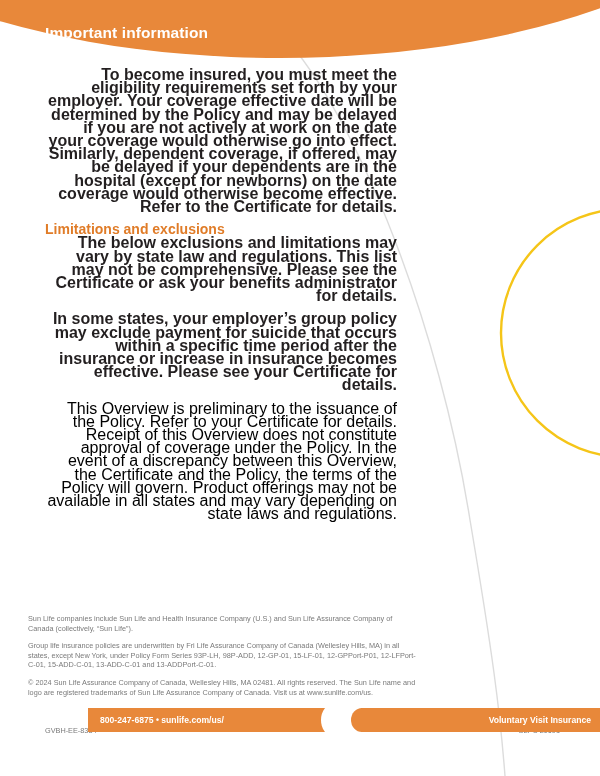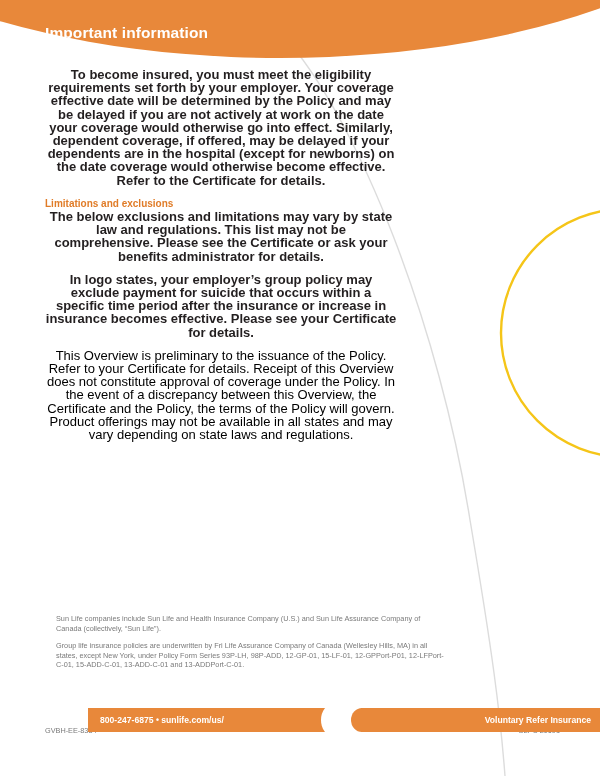--- a/index.html
+++ b/index.html
@@ -58,49 +58,49 @@
   }
 
   
   #content {
     position: absolute;
     left: 45px;
     top: 68px;
     width: 352px;
   }
   .para {
-    font-size: 13px;
+    font-size: 16px;
     line-height: 13.2px;
     color: #231f20;
     margin: 0 0 10px 0;
-    text-align: center;
+    text-align: right;
     font-weight: bold;
   }
   .para.normal {
     font-weight: bold;
   }
   .sub-head {
-    font-size: 10px;
+    font-size: 14px;
     line-height: 13.2px;
     color: #e07c28;
     font-weight: bold;
     margin: 0;
   }
   .para.tight {
     margin-top: 0;
   }
   .para.emphasis {
     font-weight: normal;
     color: #000000;
   }
 
   
   #legal {
     position: absolute;
-    left: 56px;
+    left: 28px;
     top: 614px;
     width: 390px;
   }
   .legal-para {
     font-size: 7.3px;
     line-height: 9.6px;
     color: #7a7a7a;
     margin: 0 0 8px 0;
   }
   #legal-codes {
@@ -194,38 +194,39 @@
   <div id="content">
 
     <p class="para normal">To become insured, you must meet the eligibility requirements set forth by your employer. Your coverage effective date will be determined by the Policy and may be delayed if you are not actively at work on the date your coverage would otherwise go into effect. Similarly, dependent coverage, if offered, may be delayed if your dependents are in the hospital (except for newborns) on the date coverage would otherwise become effective. Refer to the Certificate for details.</p>
 
     <div>
       <div class="sub-head">Limitations and exclusions</div>
       <p class="para normal tight">The below exclusions and limitations may vary by state law and regulations. This list may not be comprehensive. Please see the Certificate or ask your benefits administrator for details.</p>
     </div>
 
     <div>
-      <p class="para normal tight">In logo states, your employer’s group policy may exclude payment for suicide that occurs within a specific time period after the insurance or increase in insurance becomes effective. Please see your Certificate for details.</p>
+      <p class="para normal tight">In some states, your employer’s group policy may exclude payment for suicide that occurs within a specific time period after the insurance or increase in insurance becomes effective. Please see your Certificate for details.</p>
     </div>
 
     <p class="para emphasis">This Overview is preliminary to the issuance of the Policy. Refer to your Certificate for details. Receipt of this Overview does not constitute approval of coverage under the Policy. In the event of a discrepancy between this Overview, the Certificate and the Policy, the terms of the Policy will govern. Product offerings may not be available in all states and may vary depending on state laws and regulations.</p>
   </div>
 
   <div id="legal">
     <p class="legal-para">Sun Life companies include Sun Life and Health Insurance Company (U.S.) and Sun Life Assurance Company of Canada (collectively, “Sun Life”).</p>
     <p class="legal-para">Group life insurance policies are underwritten by Fri Life Assurance Company of Canada (Wellesley Hills, MA) in all states, except New York, under Policy Form Series 93P-LH, 98P-ADD, 12-GP-01, 15-LF-01, 12-GPPort-P01, 12-LFPort-C-01, 15-ADD-C-01, 13-ADD-C-01 and 13-ADDPort-C-01.</p>
+    <p class="legal-para">© 2024 Sun Life Assurance Company of Canada, Wellesley Hills, MA 02481. All rights reserved. The Sun Life name and logo are registered trademarks of Sun Life Assurance Company of Canada. Visit us at www.sunlife.com/us.</p>
   </div>
 
   <div id="legal-codes">
     <span>GVBH-EE-8384</span>
     <span>SLPC 20691</span>
   </div>
 
   <div id="footer-bar">
     <div id="footer-left"></div>
     <div id="footer-left-notch"></div>
     <div id="footer-right"></div>
     <div id="footer-right-bump"></div>
     <div class="footer-text" id="footer-contact">800-247-6875  •  sunlife.com/us/</div>
-    <div class="footer-text" id="footer-product">Voluntary Refer Insurance</div>
+    <div class="footer-text" id="footer-product">Voluntary Visit Insurance</div>
   </div>
 
 </div>
 
 </body></html>

